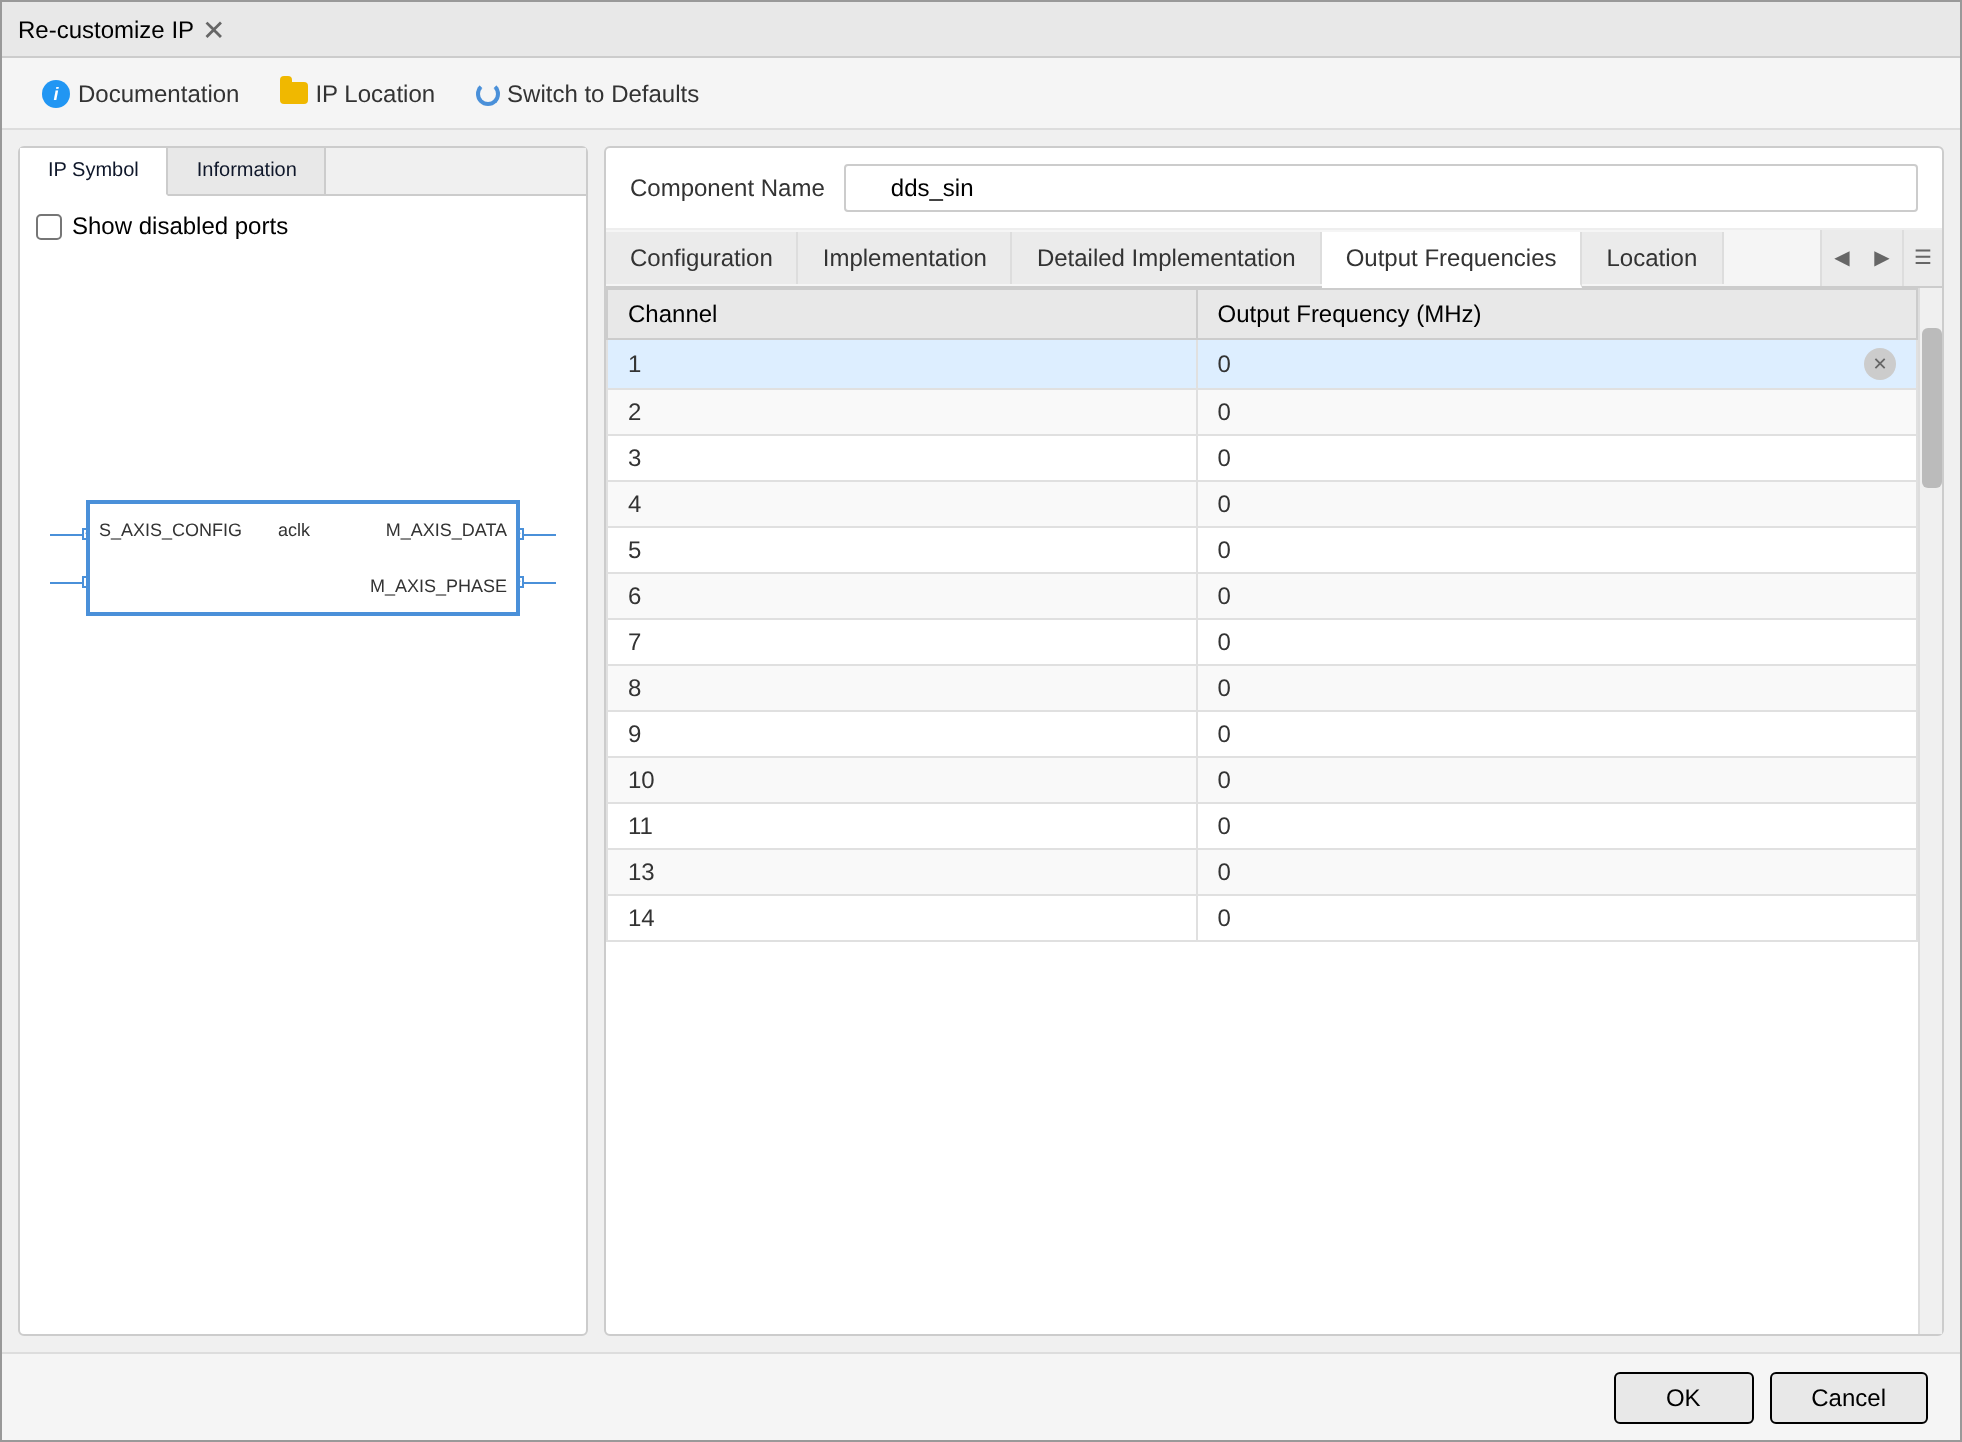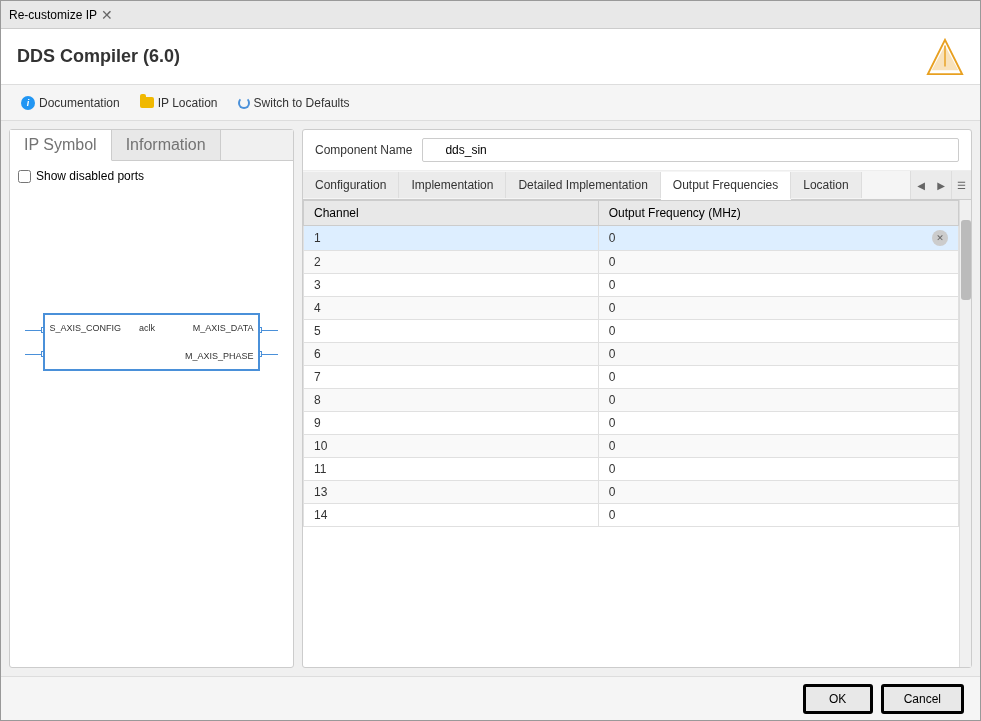--- a/index.html
+++ b/index.html
@@ -91,22 +91,22 @@
       flex-direction: column;
     }
     .tab-bar {
       display: flex;
       border-bottom: 1px solid #ccc;
       background: #f0f0f0;
     }
     .tab {
       padding: 6px 14px;
       cursor: pointer;
-      font-size: 16px;
-      color: #737373;
+      font-size: 10px;
+      color: #0f172a;
       border-right: 1px solid #ccc;
       background: #e8e8e8;
       text-align: right;
     }
     .tab.active {
       background: white;
       border-bottom: 1px solid white;
       margin-bottom: -1px;
       font-weight: normal;
     }
@@ -284,21 +284,21 @@
       display: flex;
       align-items: center;
       justify-content: flex-end;
       padding: 0 16px;
       gap: 8px;
       border-top: 1px solid #ddd;
       background: #f5f5f5;
     }
     .footer-btn {
       padding: 5px 20px;
-      border: 3px solid #000000;
+      border: 1px solid #000000;
       background: #e8e8e8;
       cursor: pointer;
       font-size: 12px;
       border-radius: 3px;
       min-width: 70px;
     }
     .watermark {
       font-size: 10px;
       color: #999;
       text-align: center;
@@ -367,28 +367,20 @@
 
 <div class="window">
 
   <div class="title-bar">
     <div class="title-bar-left">
       <span>Re-customize IP</span>
     </div>
     <button class="title-bar-close">✕</button>
   </div>
 
-  <div class="app-header">
-    <span class="app-title">DDS Compiler (6.0)</span>
-    <svg class="logo-svg" viewBox="0 0 40 40">
-      <polygon points="20,2 38,38 2,38" fill="none" stroke="#e8a020" stroke-width="2"></polygon>
-      <polygon points="20,8 34,34 6,34" fill="#e8a020" opacity="0.3"></polygon>
-      <line x1="20" y1="8" x2="20" y2="30" stroke="#e8a020" stroke-width="1.5"></line>
-    </svg>
-  </div>
 
   <div class="toolbar">
     <button class="toolbar-btn">
       <span class="info-icon">i</span>
       <span>Documentation</span>
     </button>
     <button class="toolbar-btn">
       <span class="folder-icon"></span>
       <span>IP Location</span>
     </button>

